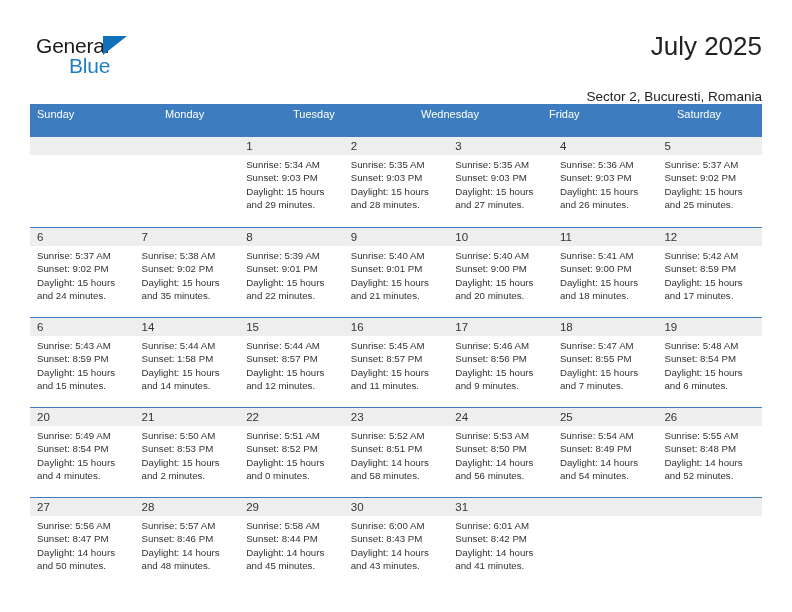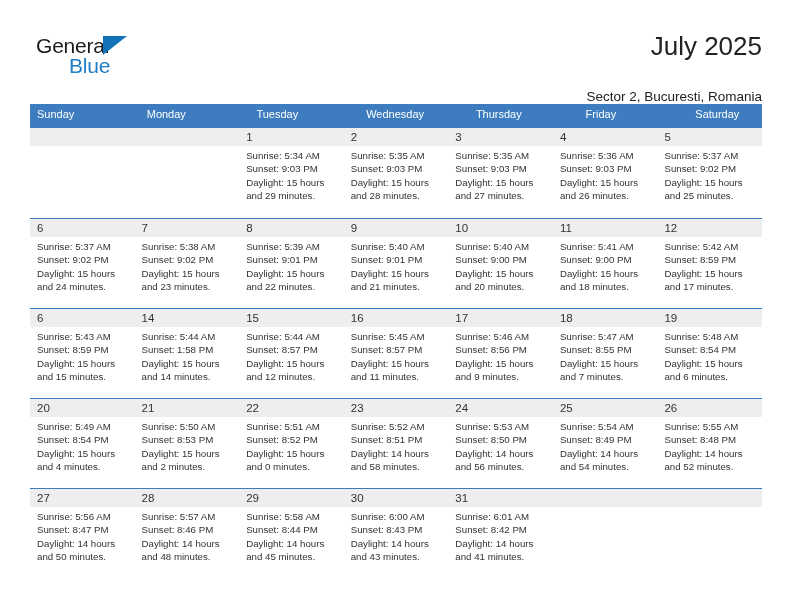--- a/index.html
+++ b/index.html
@@ -93,21 +93,21 @@
   .cal {
     position: absolute;
     left: 30px;
     top: 104px;
     width: 732px;
   }
 
   .dow-row {
     display: flex;
     background: #3d7dbf;
-    height: 24px;
+    height: 33px;
     gap: 36px;
   }
   .dow {
     flex: 1 1 0;
     color: #ffffff;
     font-size: 11px;
     line-height: 21px;
     padding-left: 7px;
     box-sizing: border-box;
     white-space: nowrap;
@@ -168,21 +168,20 @@
     <div class="subtitle">Sector 2, Bucuresti, Romania</div>
   </div>
 
   <div class="cal">
 
     <div class="dow-row">
       <div class="dow">Sunday</div>
       <div class="dow">Monday</div>
       <div class="dow">Tuesday</div>
       <div class="dow">Wednesday</div>
-      <div class="dow">Thursday</div>
       <div class="dow">Friday</div>
       <div class="dow">Saturday</div>
     </div>
 
     <div id="weeks-container">
         <div class="week first">
           <div class="cell blank">
             <div class="daynum-band"></div>
           </div>
           <div class="cell blank">
@@ -243,21 +242,21 @@
               <div>Daylight: 15 hours</div>
               <div>and 24 minutes.</div>
             </div>
           </div>
           <div class="cell">
             <div class="daynum-band">7</div>
             <div class="info">
               <div>Sunrise: 5:38 AM</div>
               <div>Sunset: 9:02 PM</div>
               <div>Daylight: 15 hours</div>
-              <div>and 23 minutes.</div>
+              <div>and 35 minutes.</div>
             </div>
           </div>
           <div class="cell">
             <div class="daynum-band">8</div>
             <div class="info">
               <div>Sunrise: 5:39 AM</div>
               <div>Sunset: 9:01 PM</div>
               <div>Daylight: 15 hours</div>
               <div>and 22 minutes.</div>
             </div>

